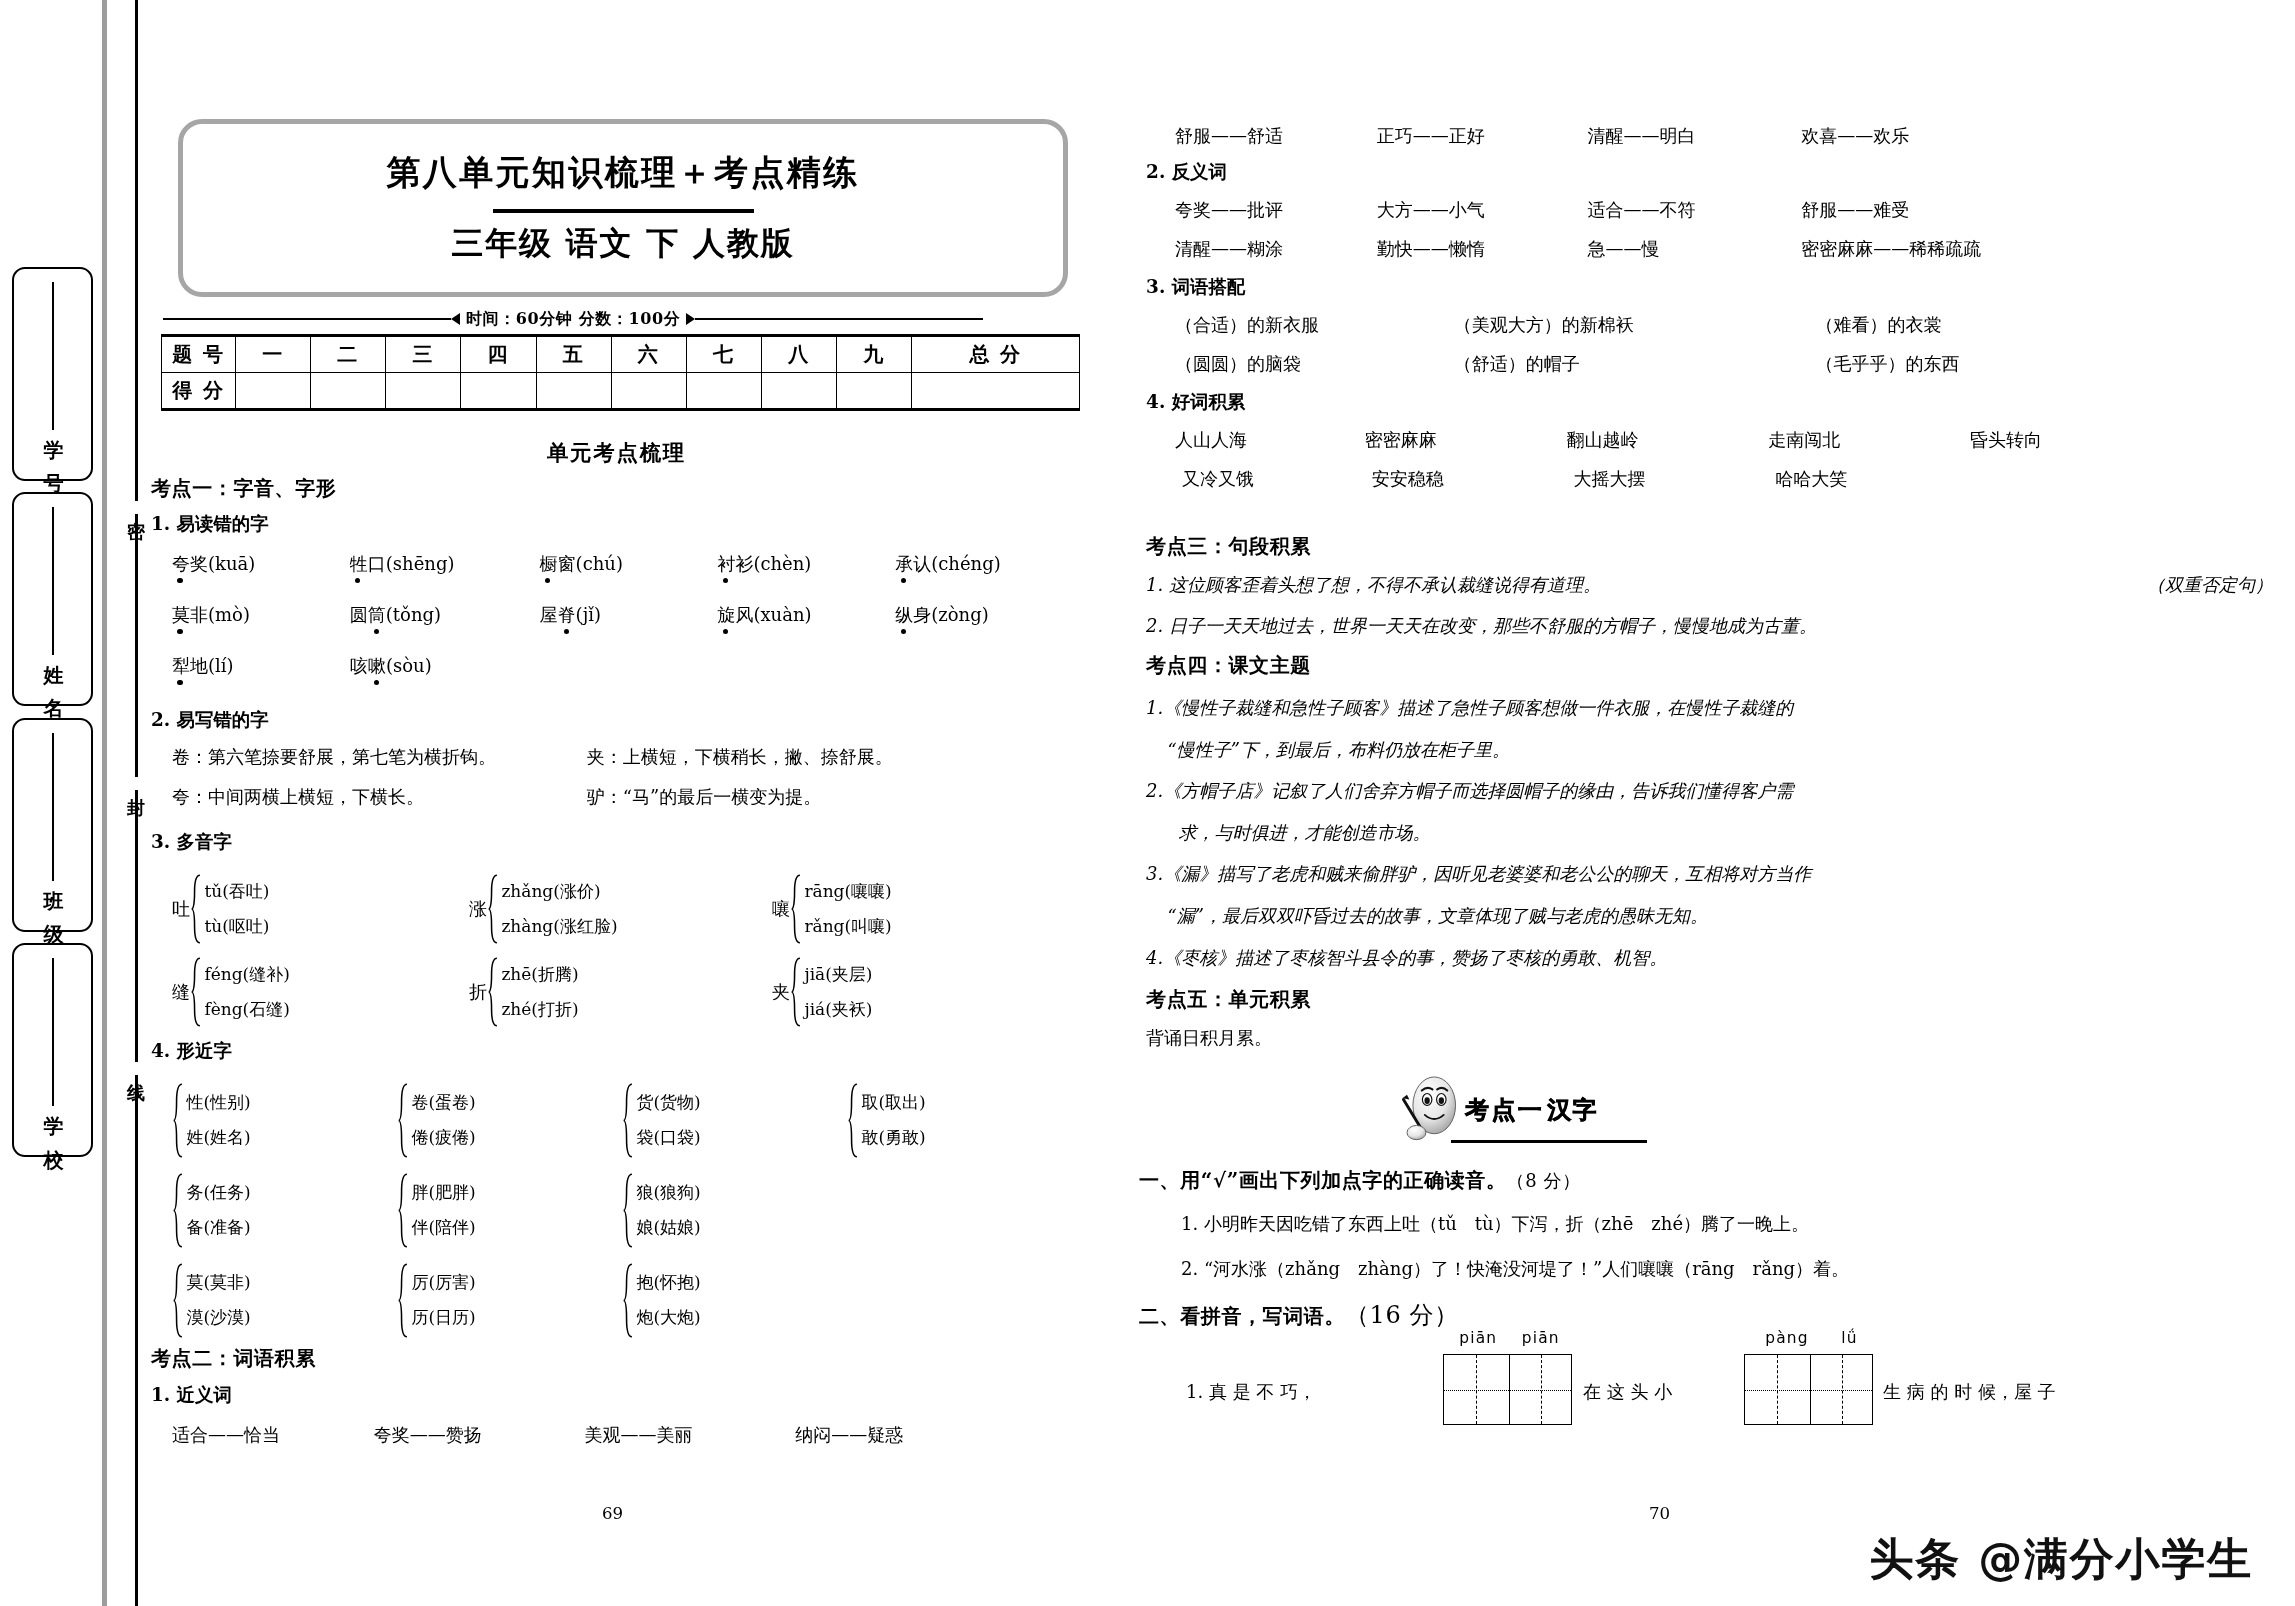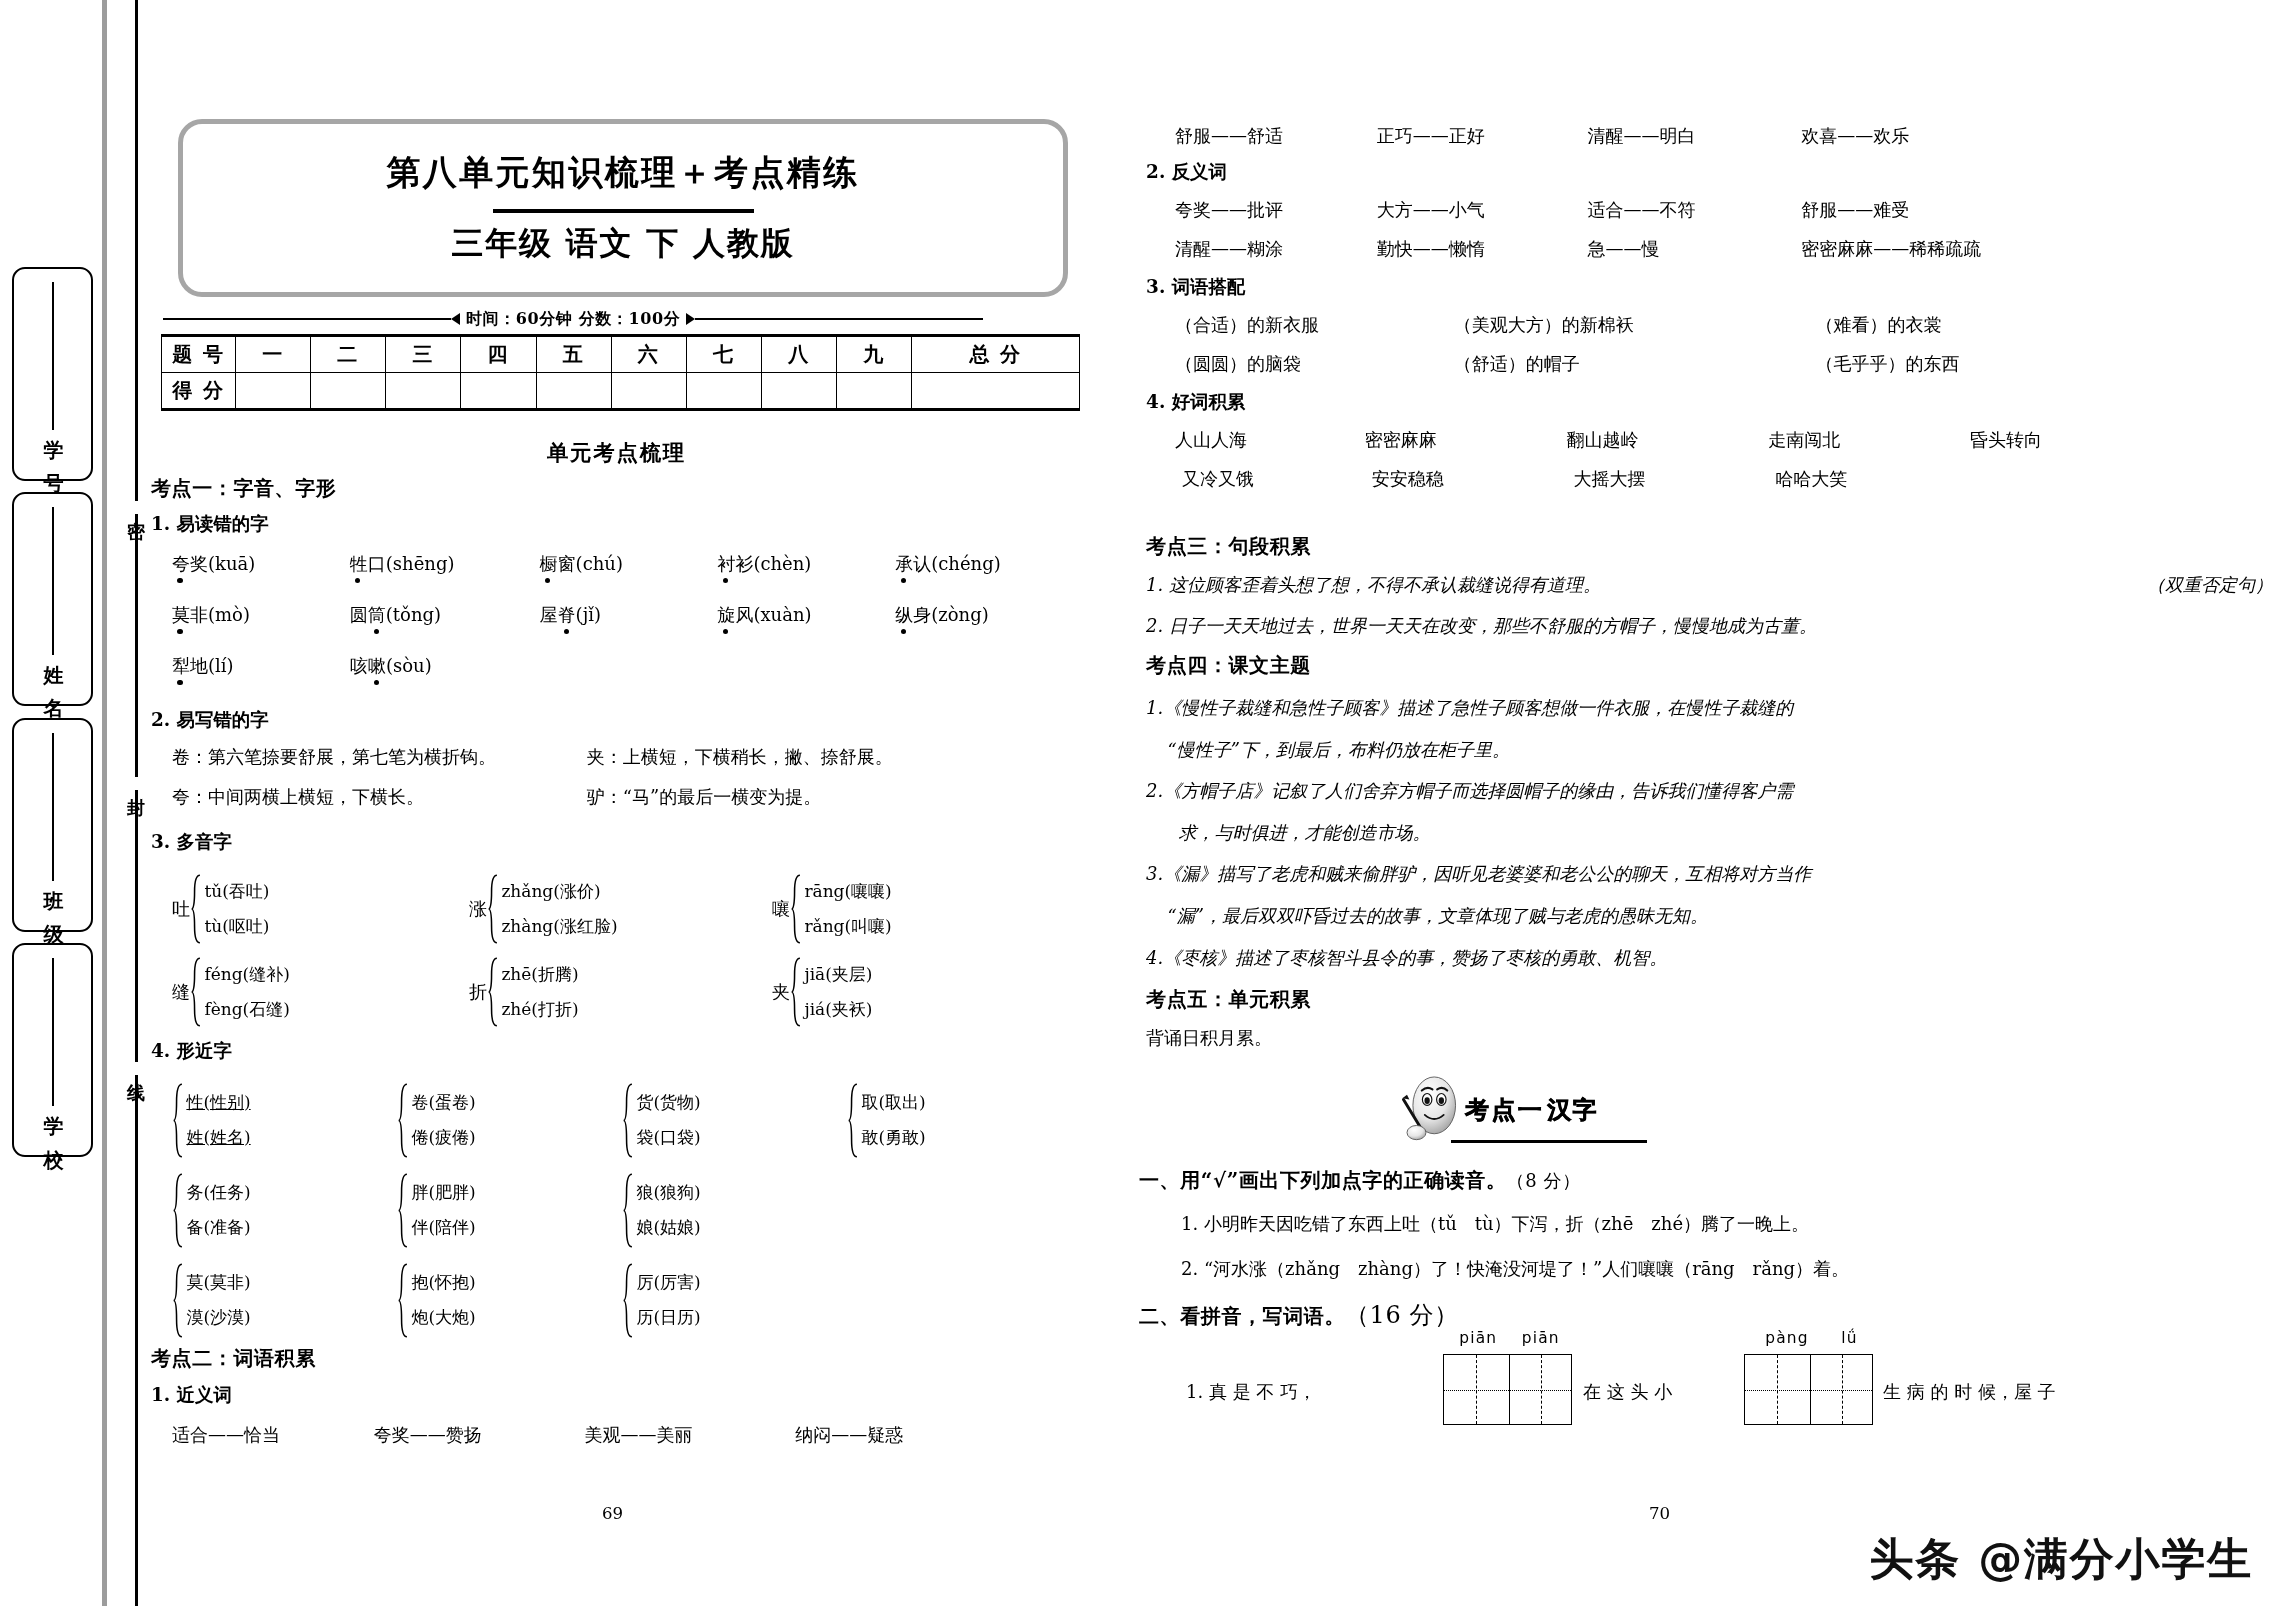--- a/index.html
+++ b/index.html
@@ -300,21 +300,21 @@
               <div>jiā(夹层)</div>
               <div>jiá(夹袄)</div>
             </div>
           </div>
         </div>
       </div>
 
     <div class="blk num" style="left:0;top:1038px;">4. 形近字</div>
     <div class="blk" id="xingjinWrap" style="left:21px;top:1075px;width:913px;">
         <div style="display: flex; height: 90px; align-items: center;">
-          <div class="bracewrap" style="width: 225px; text-decoration: underline;">
+          <div class="bracewrap" style="width: 225px;">
             <span class="brace">
               <svg width="10.7" height="75" viewBox="0 0 18 126">
                 <path d="M15 2 Q6 2 6 31.5 Q6 63 1 63 Q6 63 6 94.5 Q6 124 15 124" fill="none" stroke="#000" stroke-width="2.6"></path>
               </svg>
             </span>
             <div class="braceitems">
               <div>性(性别)</div>
               <div>姓(姓名)</div>
             </div>
           </div>
@@ -399,33 +399,33 @@
               <div>漠(沙漠)</div>
             </div>
           </div>
           <div class="bracewrap" style="width: 225px;">
             <span class="brace">
               <svg width="10.7" height="75" viewBox="0 0 18 126">
                 <path d="M15 2 Q6 2 6 31.5 Q6 63 1 63 Q6 63 6 94.5 Q6 124 15 124" fill="none" stroke="#000" stroke-width="2.6"></path>
               </svg>
             </span>
             <div class="braceitems">
+              <div>厉(厉害)</div>
+              <div>历(日历)</div>
+            </div>
+          </div>
+          <div class="bracewrap" style="width: 225px;">
+            <span class="brace">
+              <svg width="10.7" height="75" viewBox="0 0 18 126">
+                <path d="M15 2 Q6 2 6 31.5 Q6 63 1 63 Q6 63 6 94.5 Q6 124 15 124" fill="none" stroke="#000" stroke-width="2.6"></path>
+              </svg>
+            </span>
+            <div class="braceitems">
               <div>抱(怀抱)</div>
               <div>炮(大炮)</div>
-            </div>
-          </div>
-          <div class="bracewrap" style="width: 225px;">
-            <span class="brace">
-              <svg width="10.7" height="75" viewBox="0 0 18 126">
-                <path d="M15 2 Q6 2 6 31.5 Q6 63 1 63 Q6 63 6 94.5 Q6 124 15 124" fill="none" stroke="#000" stroke-width="2.6"></path>
-              </svg>
-            </span>
-            <div class="braceitems">
-              <div>厉(厉害)</div>
-              <div>历(日历)</div>
             </div>
           </div>
         </div>
       </div>
 
     <div class="blk kp" style="left:0;top:1345px;">考点二：词语积累</div>
     <div class="blk num" style="left:0;top:1382px;">1. 近义词</div>
     <div class="blk body" style="left:21px;top:1421px;width:913px;">
       <span style="display:inline-block;width:196px;">适合——恰当</span>
       <span style="display:inline-block;width:205px;">夸奖——赞扬</span>

